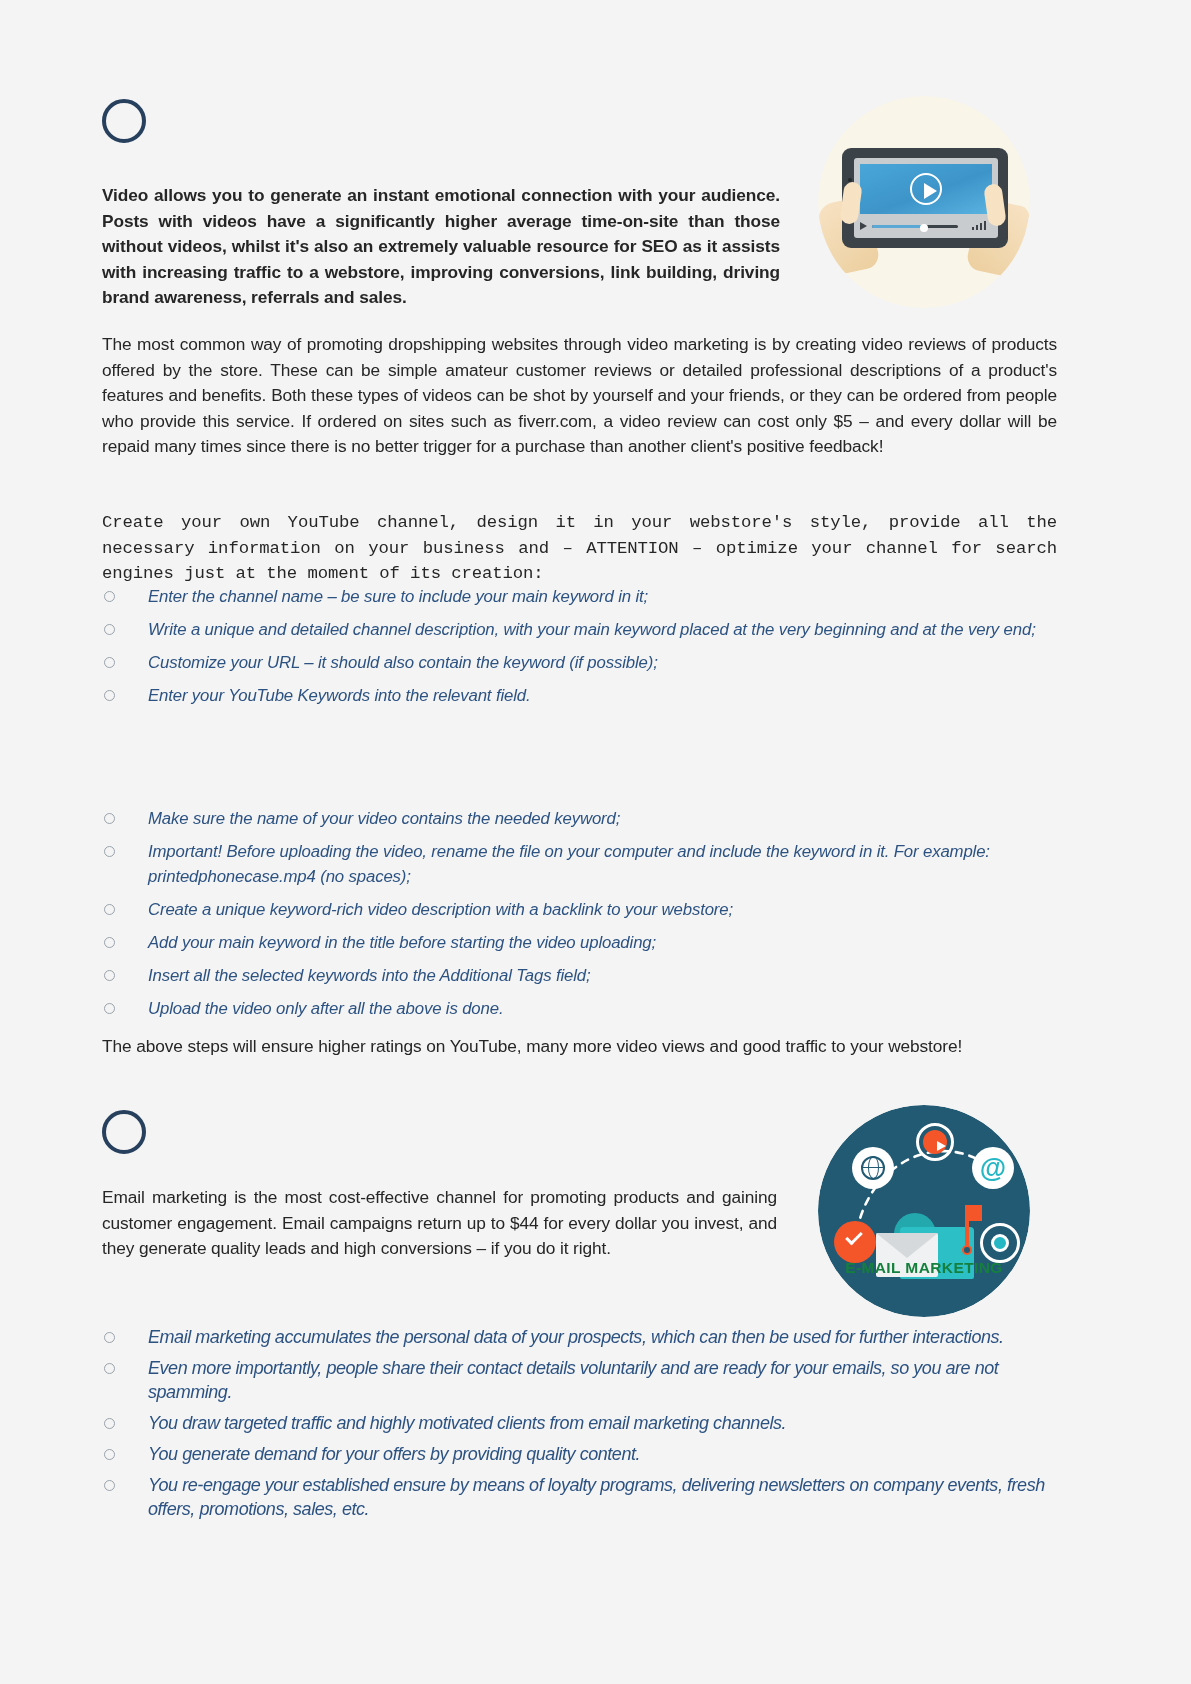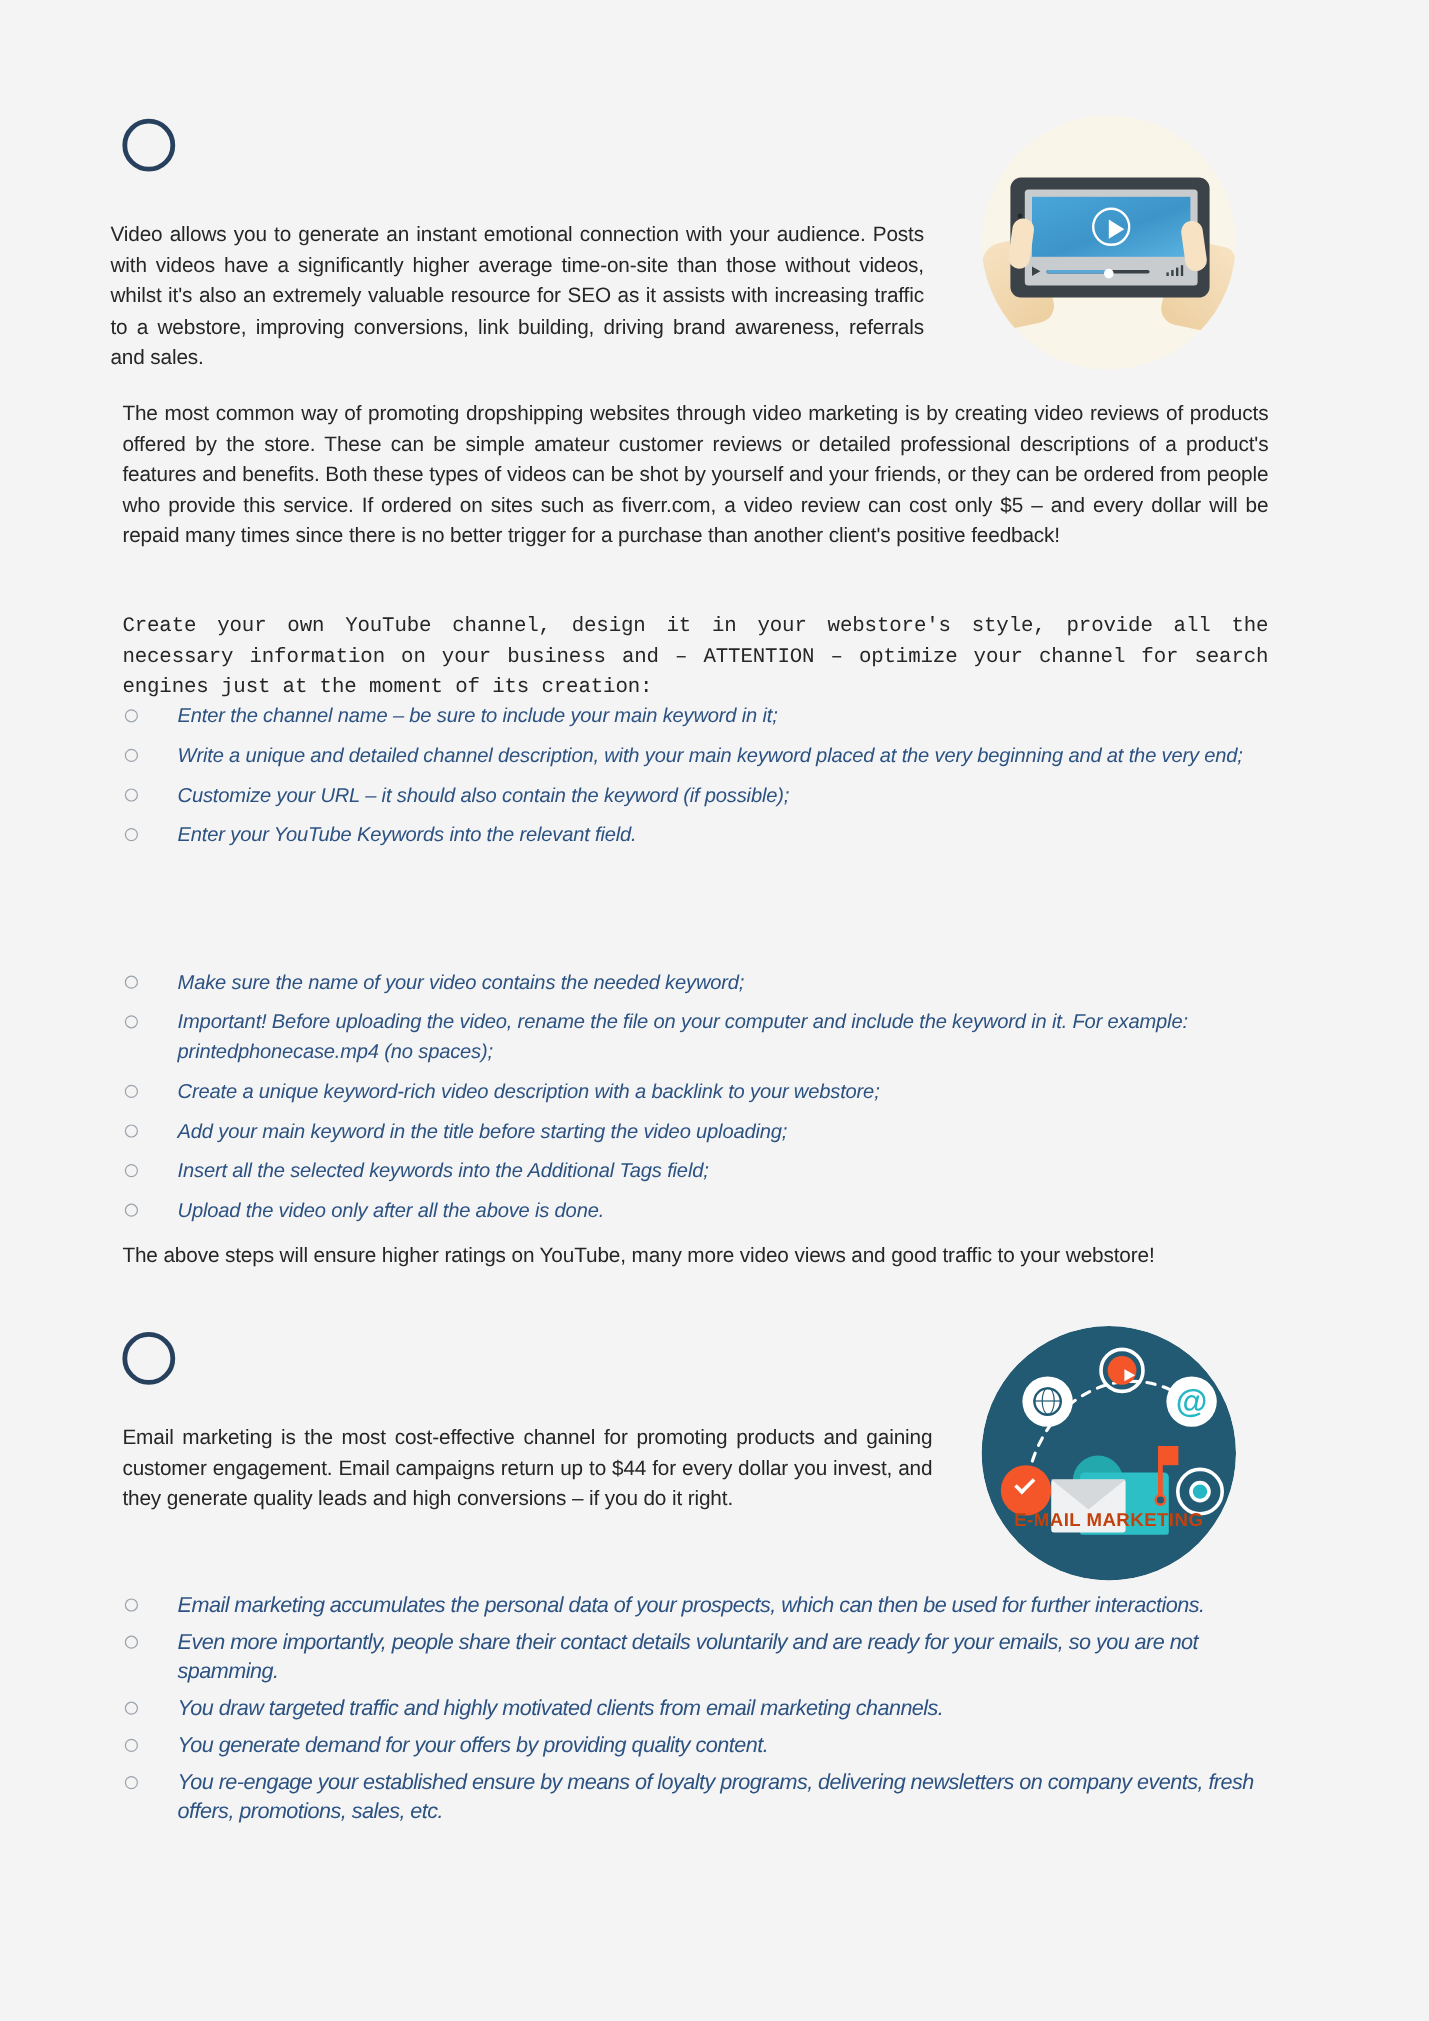--- a/index.html
+++ b/index.html
@@ -35,21 +35,21 @@
 
   
   .para {
     position: absolute;
     font-size: 17.3px;
     line-height: 25.5px;
     color: #262626;
     text-align: justify;
     letter-spacing: -0.1px;
   }
-  #para-video-intro { left: 92px; top: 183px; width: 678px; }
+  #para-video-intro { left: 102px; top: 183px; width: 678px; font-weight: bold; }
   #para-video-promo { left: 102px; top: 332px; width: 955px; }
   #para-video-channel { left: 102px; top: 510px; width: 955px; font-family: Liberation Mono, monospace; }
   #para-video-closing { left: 102px; top: 1034px; width: 955px; }
   #para-email-intro  { left: 102px; top: 1185px; width: 675px; }
 
   
   .list {
     position: absolute;
     margin: 0;
     padding: 0;
@@ -440,21 +440,21 @@
     border-left: 31px solid transparent;
     border-right: 31px solid transparent;
     border-top: 25px solid #d6d9db;
   }
   .email-label {
     position: absolute;
     left: 0;
     right: 0;
     top: 154px;
     text-align: center;
-    color: #c2410c;
+    color: #15803d;
     font-size: 15.5px;
     font-weight: bold;
     letter-spacing: 0.4px;
     font-family: "Liberation Sans", sans-serif;
   }
 </style>
 </head>
 <body>
 
 <div class="page">

